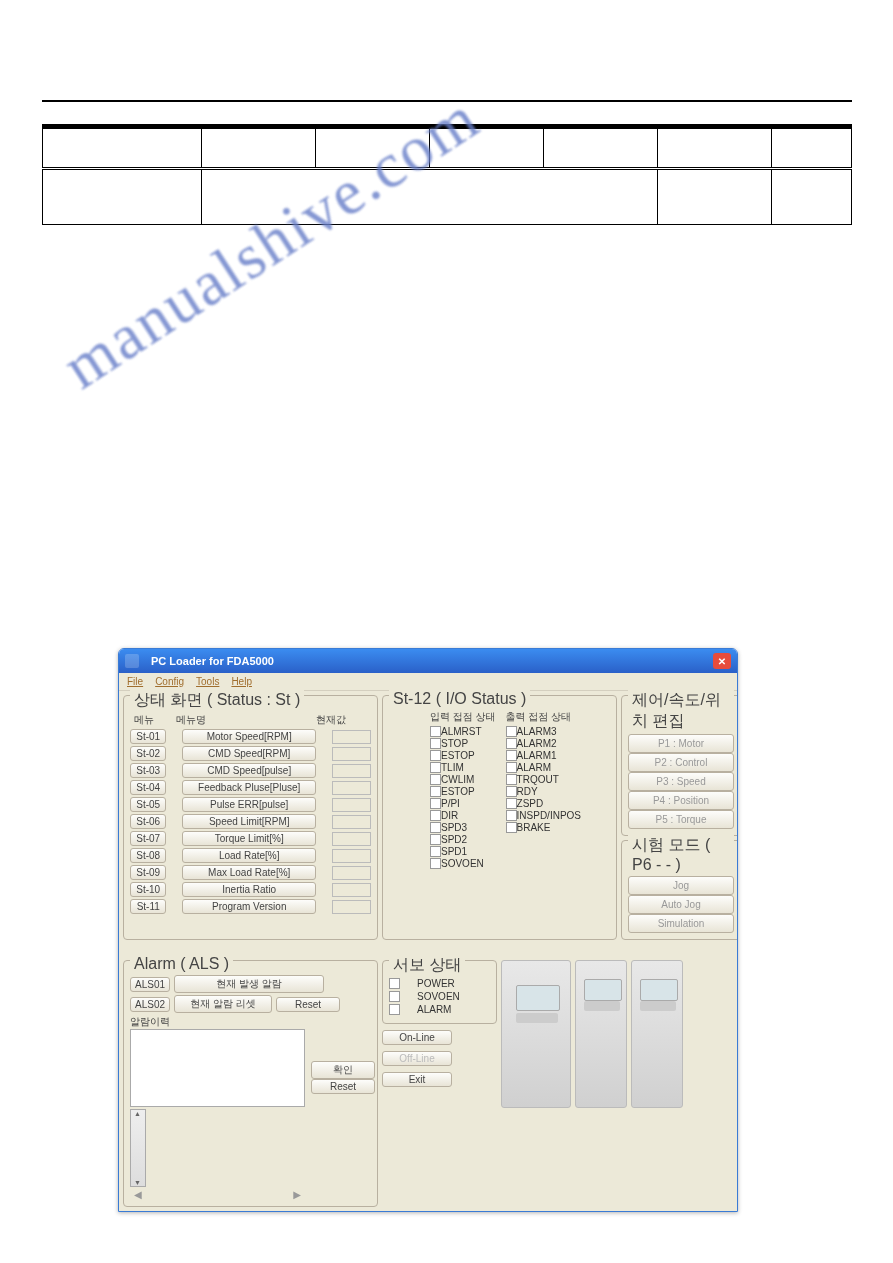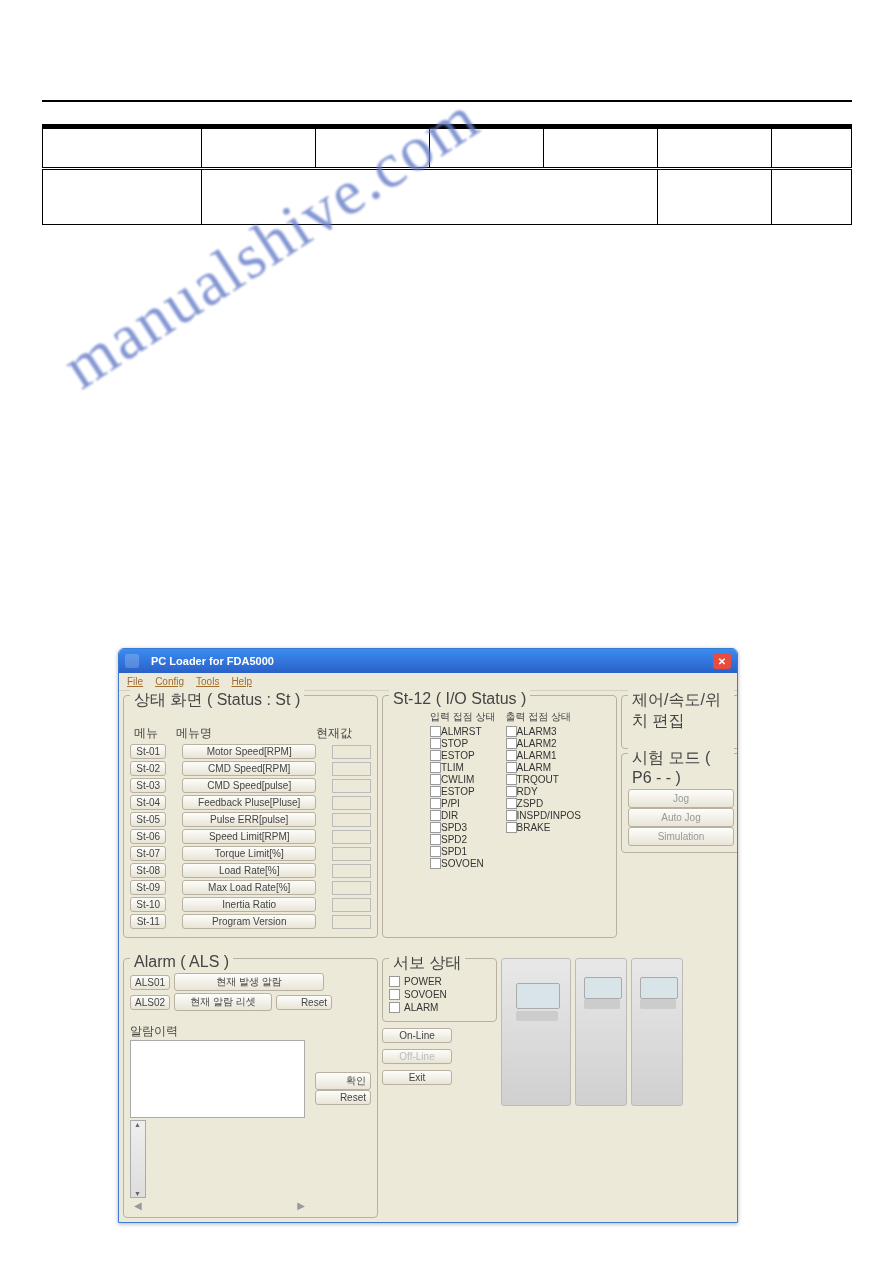--- a/index.html
+++ b/index.html
@@ -49,33 +49,33 @@
   .right-col { display: flex; flex-direction: column; gap: 4px; }
   .rbtn { background: linear-gradient(#fdfdfb,#e8e4d6); border: 1px solid #b8b0a0; border-radius: 3px; font-size: 10px; padding: 3px 2px; color: #999; text-align: center; }
   
   
   .lower { display: grid; grid-template-columns: 255px 115px 1fr; gap: 4px; padding: 16px 4px 4px; }
   .alrm-row { display: flex; gap: 4px; margin-bottom: 2px; align-items: center; }
   .txtbox { background: #fff; border: 1px solid #aaa; height: 78px; width: 175px; display: inline-block; }
   .scroll { width: 16px; height: 78px; background: linear-gradient(#eee,#ddd); border: 1px solid #aaa; display: inline-block; position: relative; }
   .scroll::before { content:'▲'; font-size:7px; position:absolute; top:0; left:3px; color:#666; }
   .scroll::after { content:'▼'; font-size:7px; position:absolute; bottom:0; left:3px; color:#666; }
-  .small-btn { width: 56px; text-align: right; }
+  .small-btn { width: 64px; }
   .mid-col { display: flex; flex-direction: column; gap: 4px; }
-  .sv-item { display: flex; gap: 4px; align-items: flex-end; font-size: 10px; margin-bottom: 2px; }
+  .sv-item { display: flex; gap: 17px; align-items: flex-end; font-size: 10px; margin-bottom: 2px; }
   .abtn { width: 70px; margin-top: 2px; }
 
   .img-row { display: flex; gap: 4px; }
   .drv { background: linear-gradient(#e8e8e8,#d0d0d0); border: 1px solid #bbb; border-radius: 3px; width: 70px; height: 148px; position: relative; }
   .drv::before { content:''; position:absolute; top:24px; left:14px; width:42px; height:24px; background:#d8e4e8; border:1px solid #aaa; border-radius:2px; }
   .drv::after { content:''; position:absolute; top:52px; left:14px; width:42px; height:10px; background:#ccc; border-radius:2px; }
   .drv.s { width: 52px; }
   .drv.s::before { top:18px; left:8px; width:36px; height:20px; }
   .drv.s::after { top:40px; left:8px; width:36px; }
-  .lbl { font-size: 12px; color: #444; margin-top: 12px; }
+  .lbl { font-size: 10px; color: #444; }
 
   
   .wm { position: absolute; left: 90px; top: 330px; font-size: 64px; color: #667dc8; opacity: .8; font-family: Georgia, serif; transform: rotate(-33deg); transform-origin: left bottom; letter-spacing: 2px; }
   .wm span { filter: blur(1px); }
   .sb-arrows { display:flex; justify-content: space-between; color:#999; font-size:10px; padding:0 4px; }
 </style>
 </head>
 <body>
 
 <div class="page">
@@ -286,20 +286,27 @@
      <span>BRAKE</span>
    </div>
                 </div>
             </div>
           </div>
         </div>
 
         <div class="right-col">
           <div class="gb">
             <span class="gb-title">제어/속도/위치 편집</span>
+            <div class="inner" id="ctrl-btns">
+                <div class="rbtn">P1 : Motor</div>
+                <div class="rbtn">P2 : Control</div>
+                <div class="rbtn">P3 : Speed</div>
+                <div class="rbtn">P4 : Position</div>
+                <div class="rbtn">P5 : Torque</div>
+              </div>
           </div>
           <div class="gb">
             <span class="gb-title">시험 모드 ( P6 - - )</span>
             <div class="inner" id="test-btns">
                 <div class="rbtn">Jog</div>
                 <div class="rbtn">Auto Jog</div>
                 <div class="rbtn">Simulation</div>
               </div>
           </div>
         </div>

